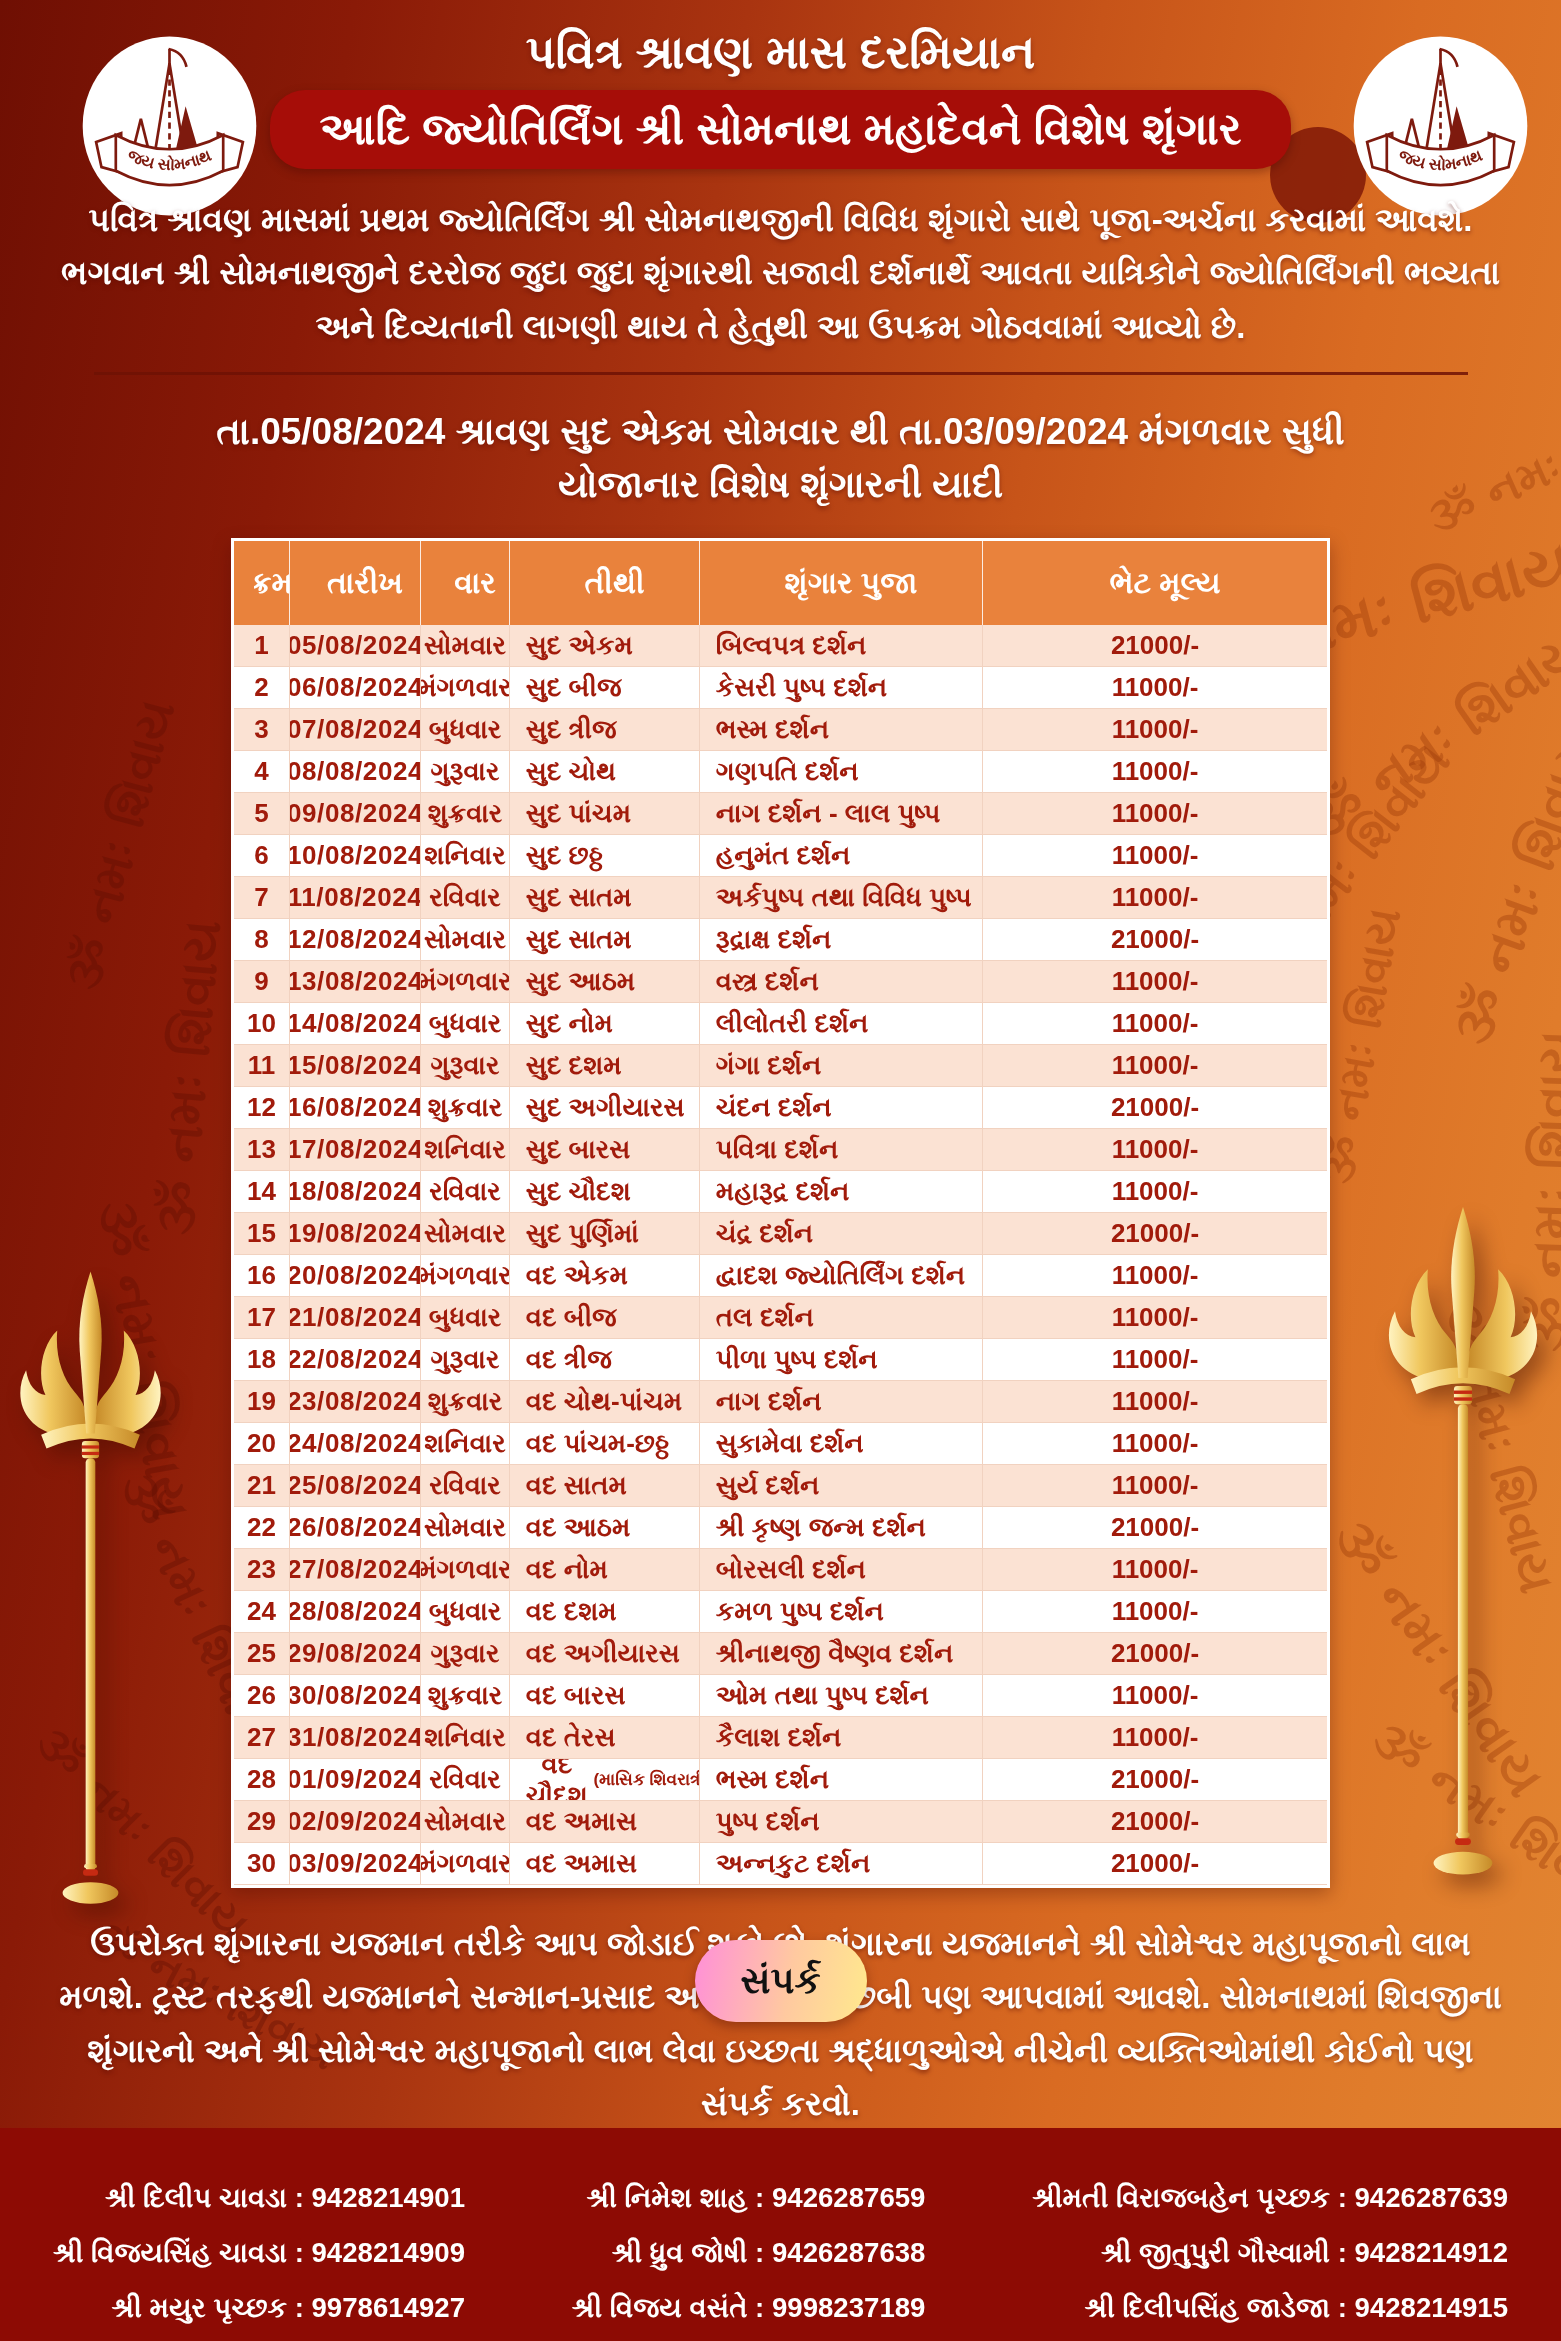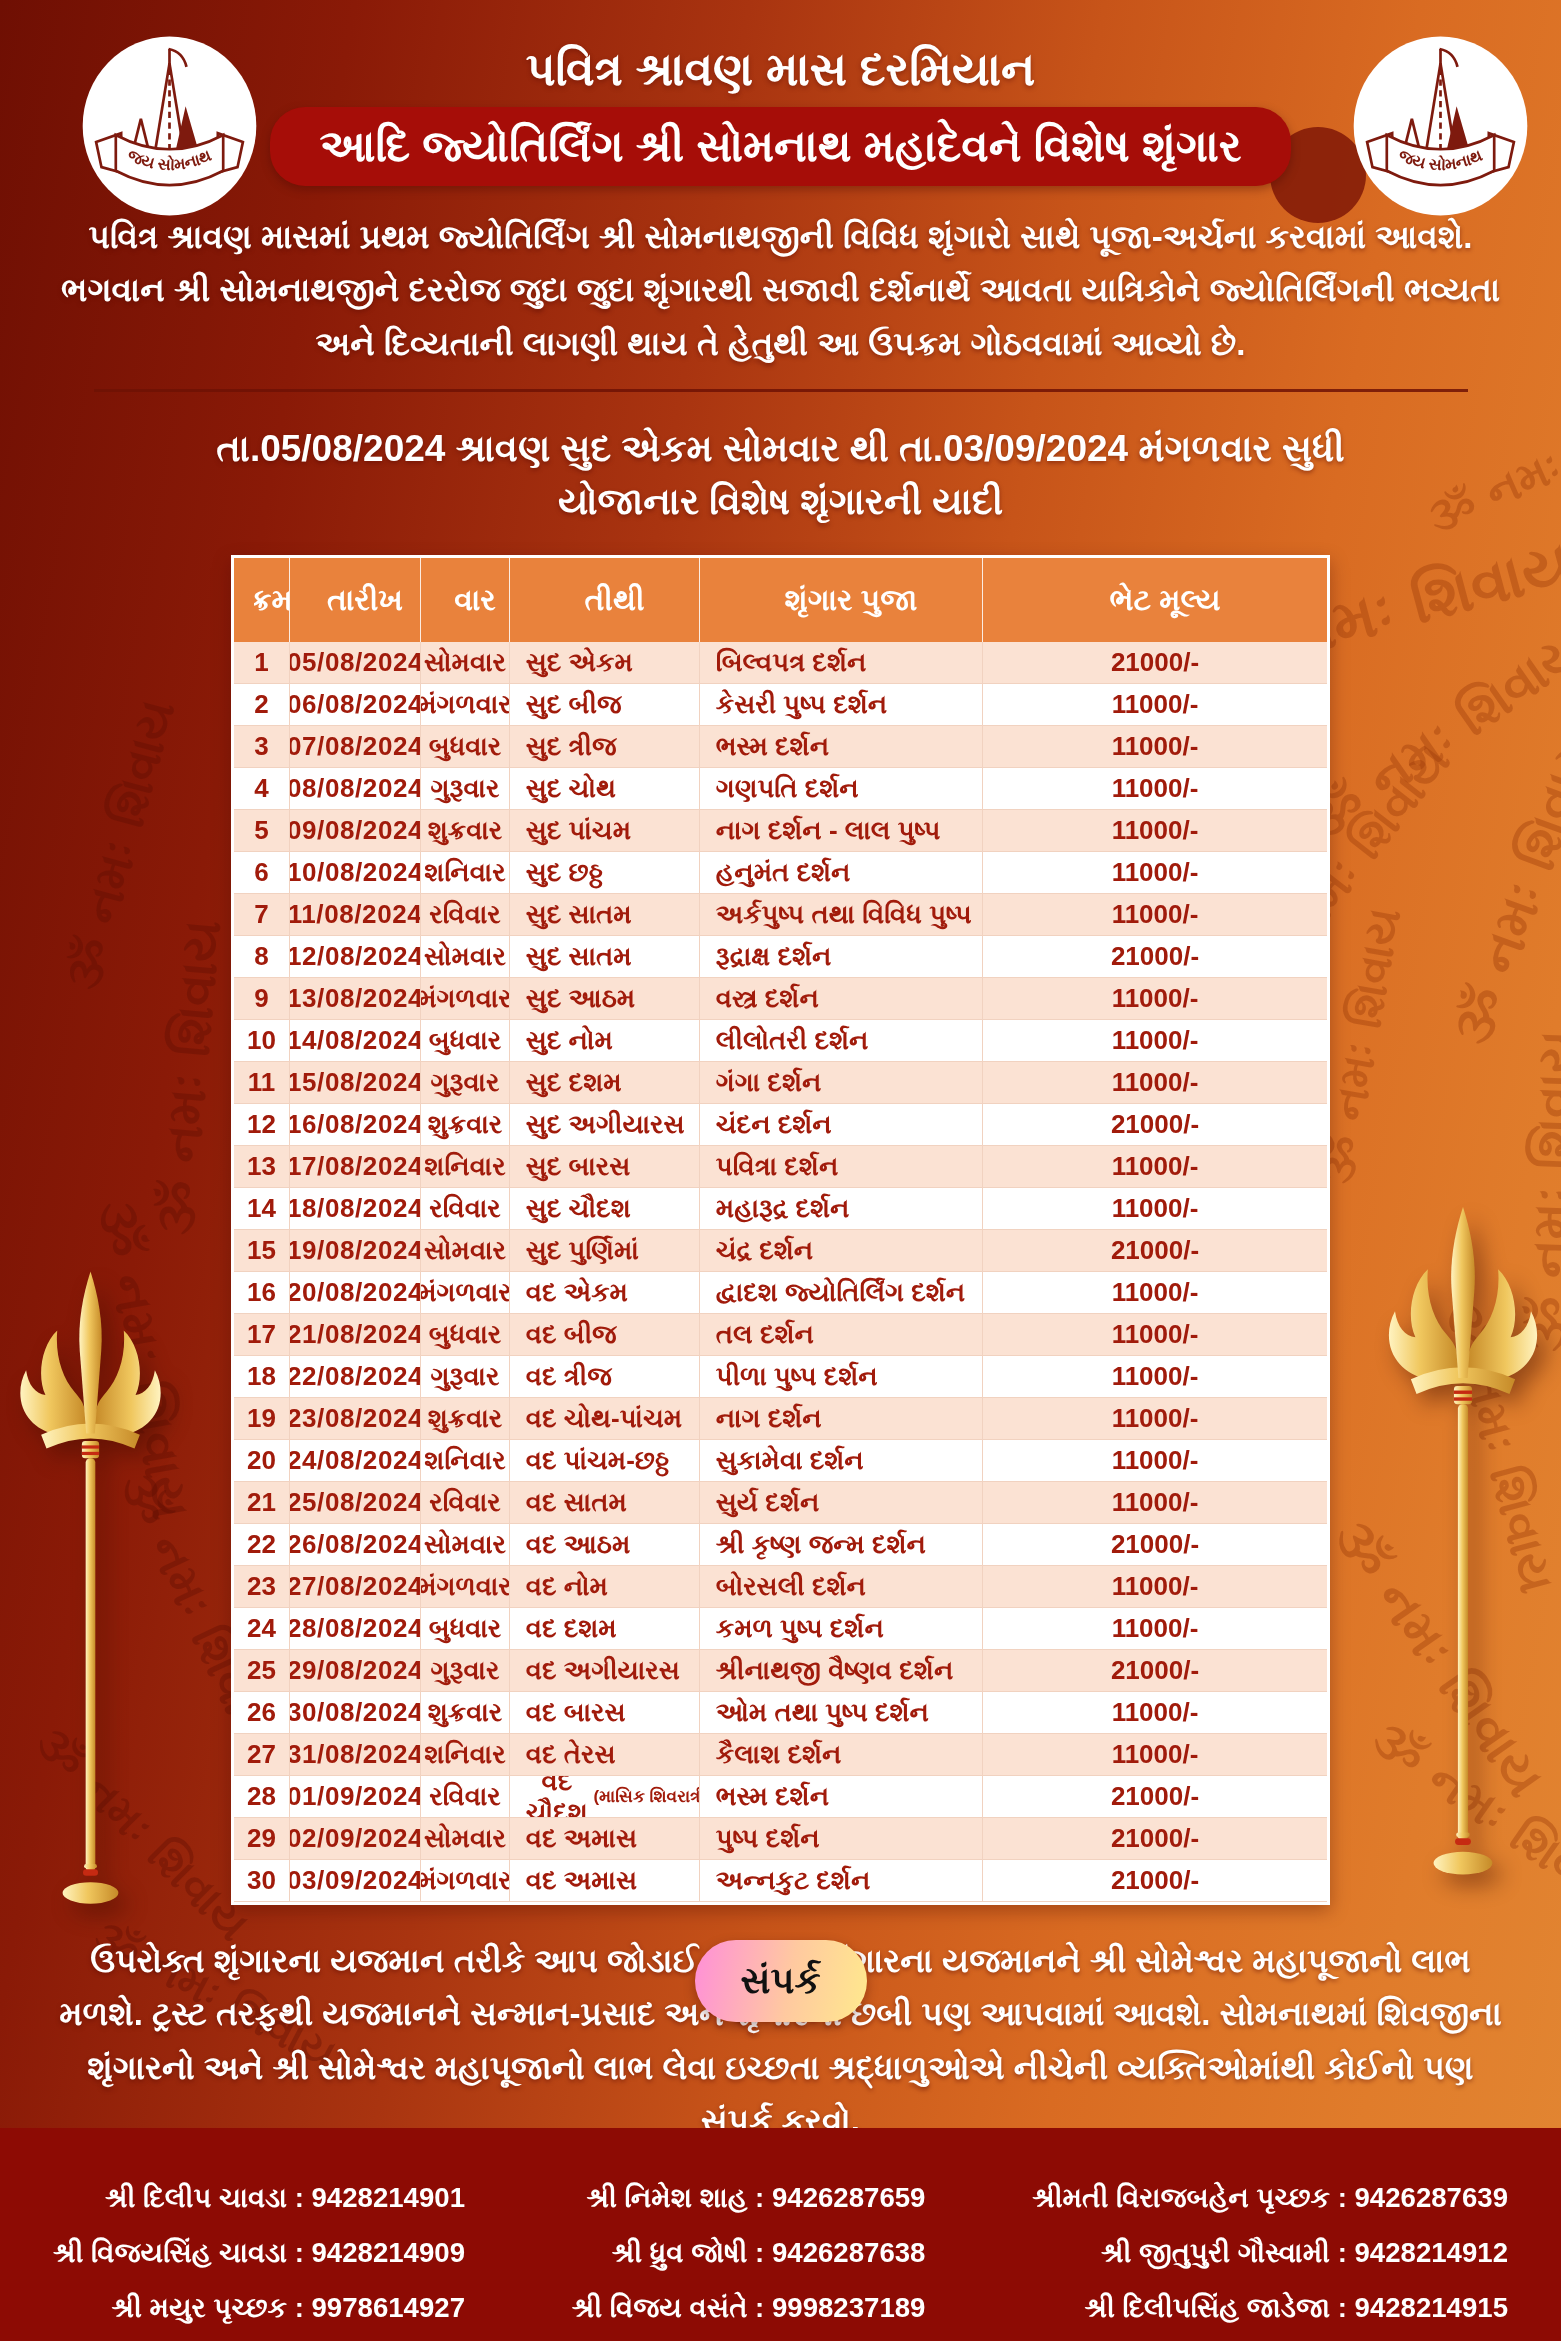--- a/index.html
+++ b/index.html
@@ -45,21 +45,21 @@
   .logo svg { width:100%; height:100%; }
 
   
   .trishul { position:absolute; filter:drop-shadow(9px 11.3px 11.3px rgba(60,10,0,.45)); }
   .trishul-left  { left:10px;  top:1264px; width:161px; }
   .trishul-right { left:1378px; top:1199px; width:170px; }
 
   
   .content { position:relative; z-index:2; }
   .title1 {
-    padding-top:42px; text-align:center; color:#fff; font-size:46px; font-weight:bold;
+    padding-top:25px; text-align:center; color:#fff; font-size:46px; font-weight:bold;
     text-shadow:0 2.3px 5.6px rgba(90,10,0,.45);
   }
   .subtitle-box {
     margin:10px auto 0; width:fit-content; max-width:1295px;
     background:#a60d08; border-radius:35px; padding:14px 50px;
     box-shadow:0 3.4px 10px rgba(60,5,0,.35);
   }
   .subtitle-box span { color:#fff; font-size:44px; font-weight:bold; }
   .intro, .outro {
     margin:23.6px auto 0; max-width:1452px; text-align:center; color:#fff;

